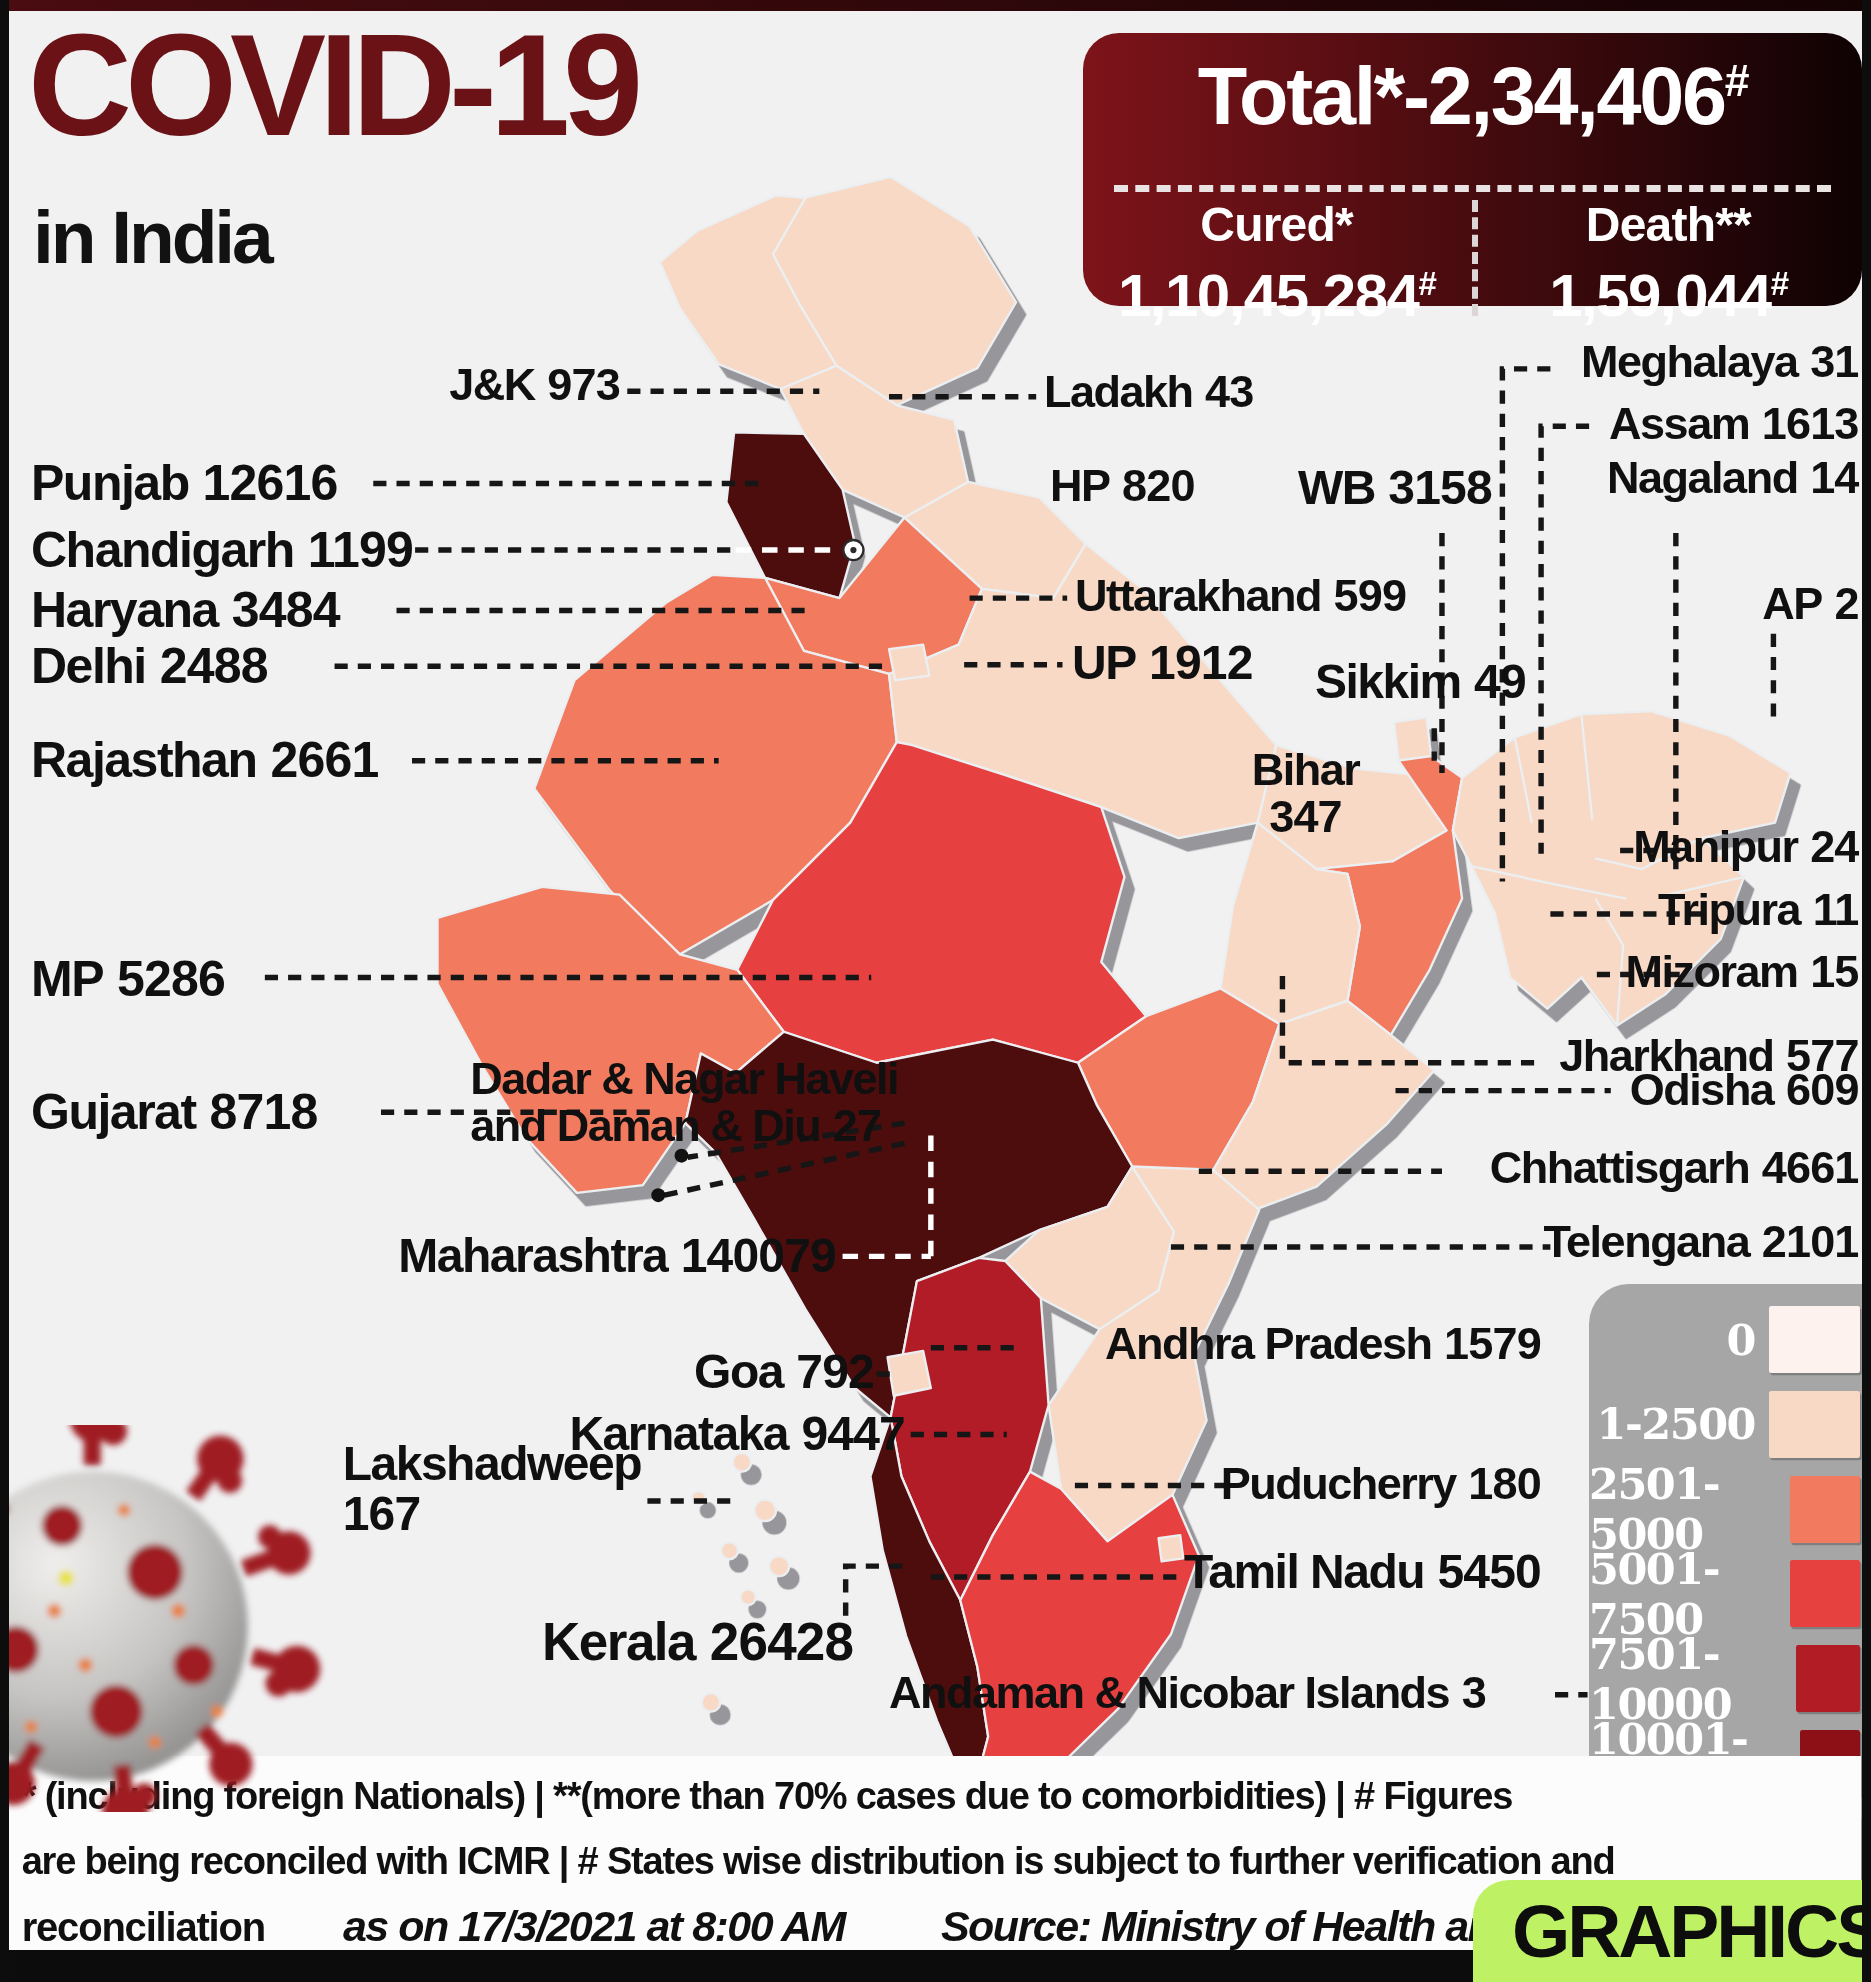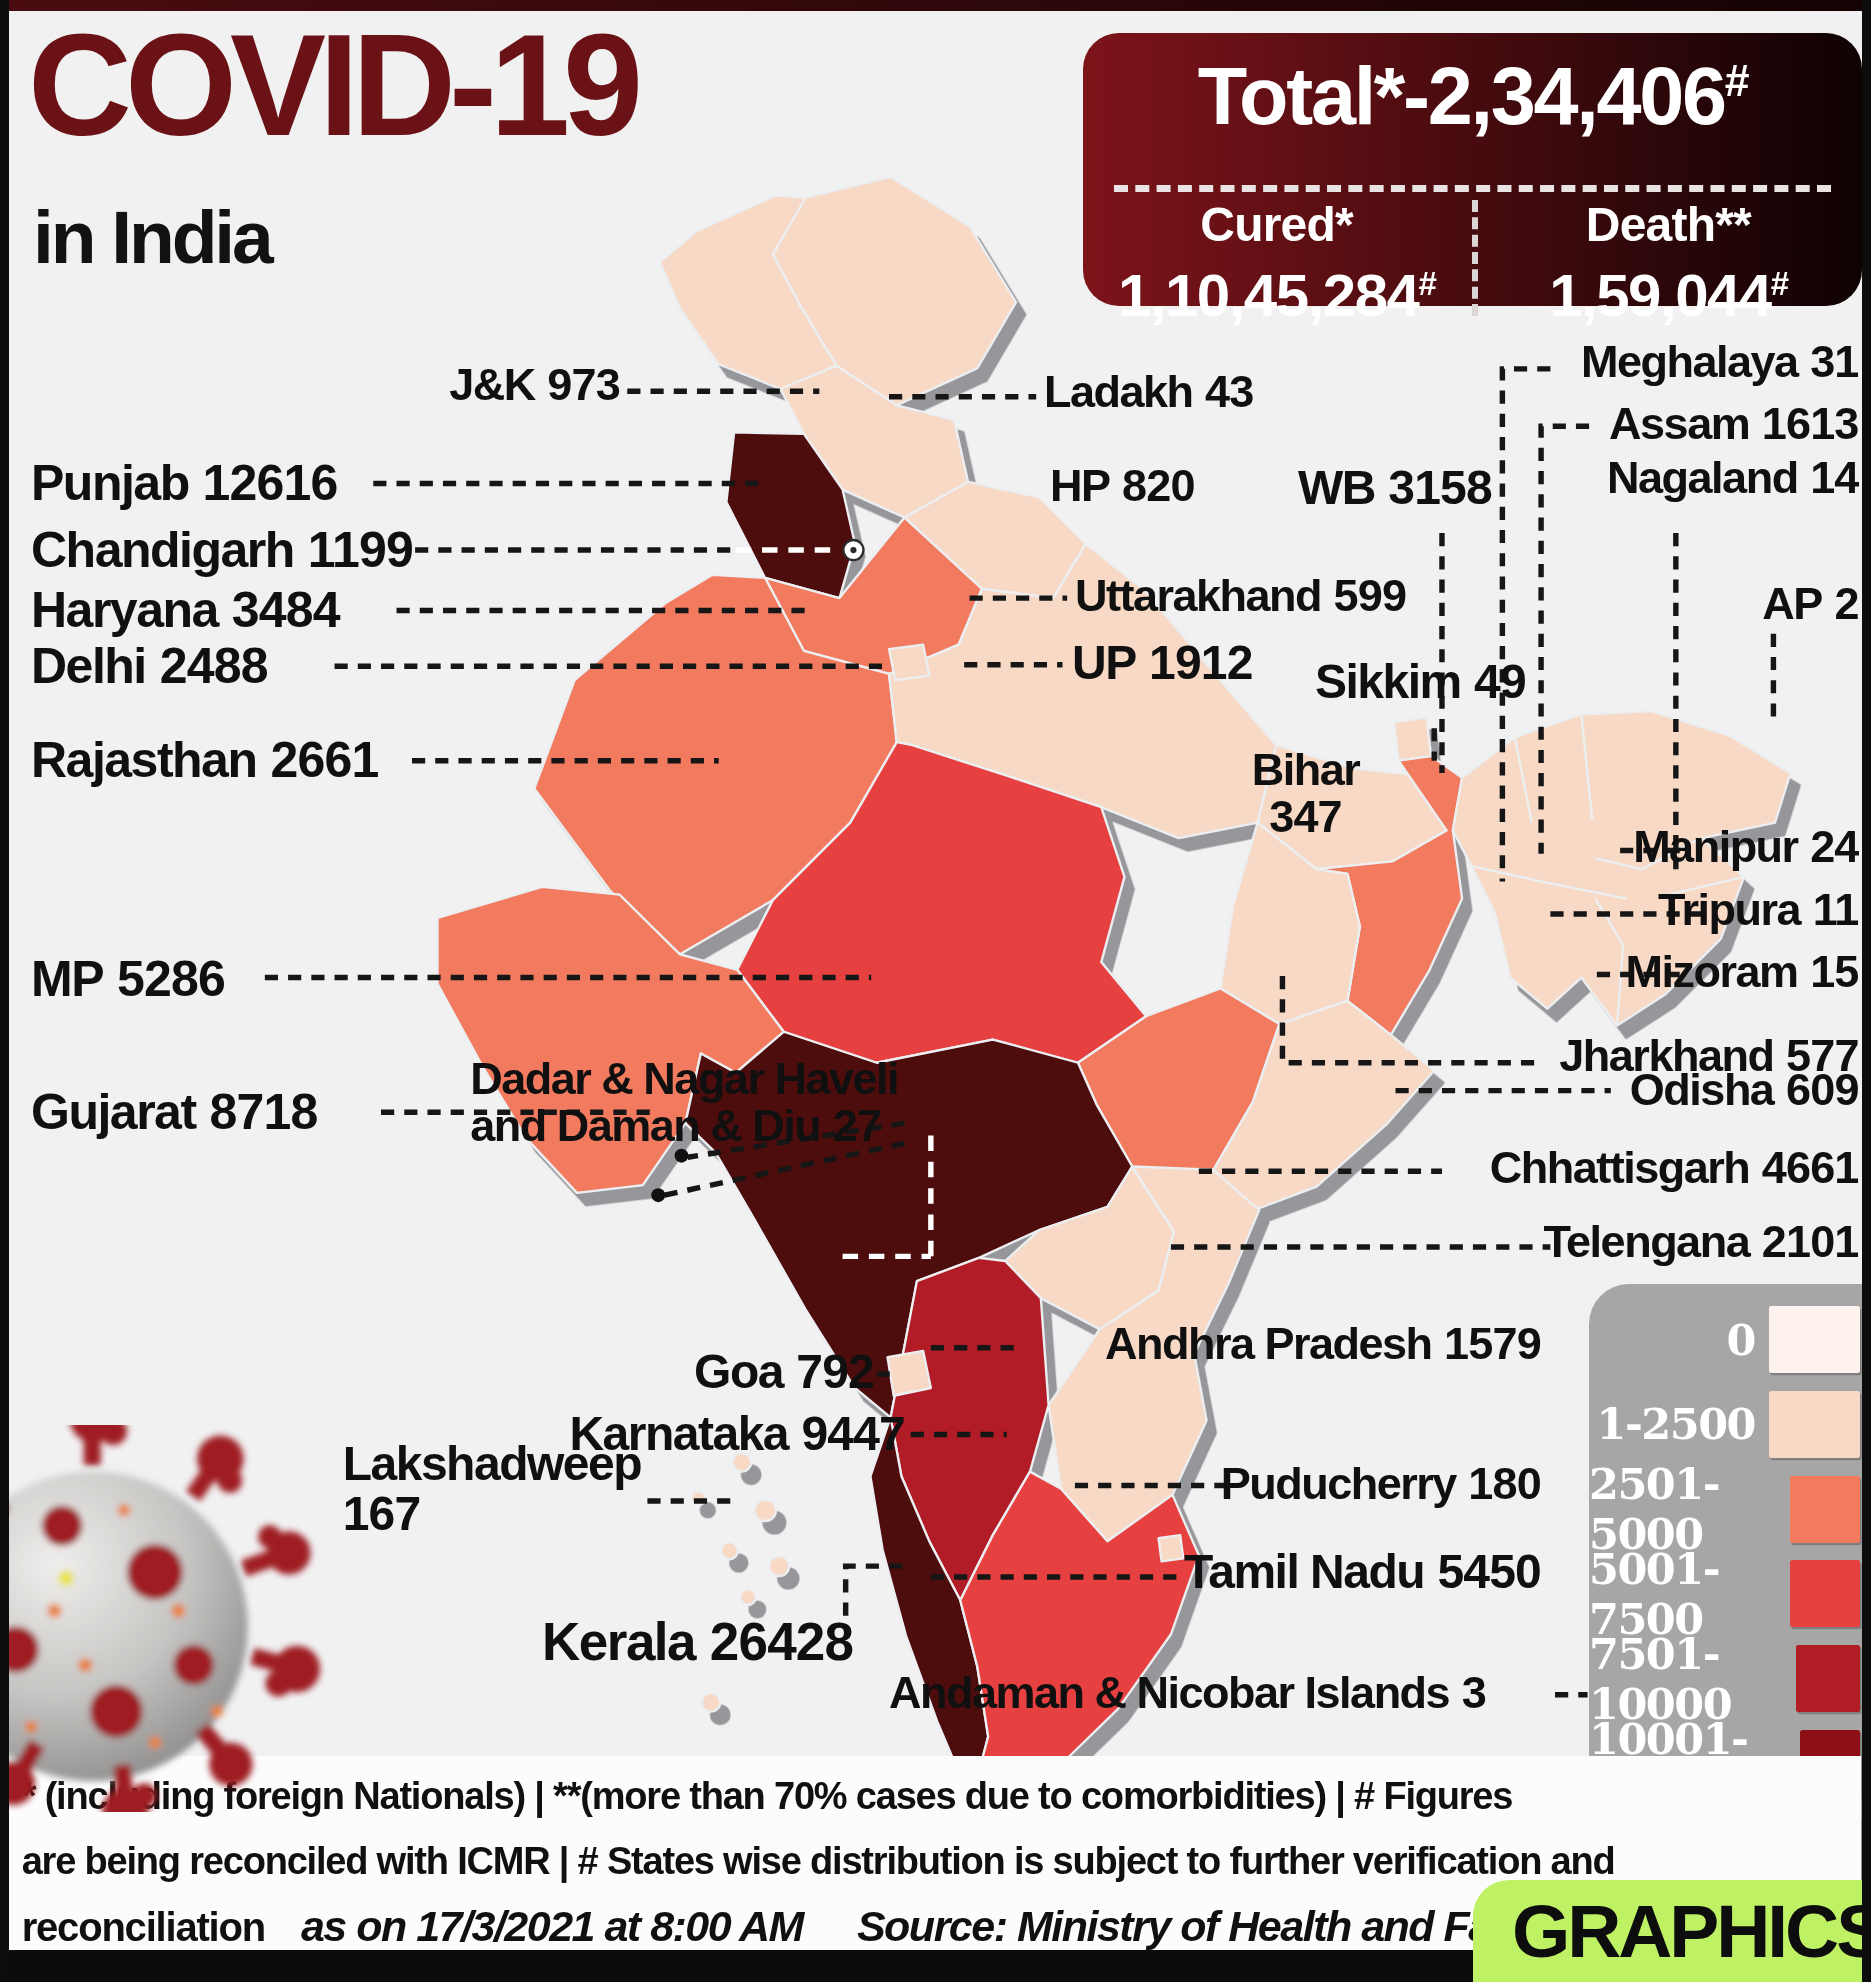--- a/index.html
+++ b/index.html
@@ -50,21 +50,21 @@
   .legend .tag{font-family:"DejaVu Serif",serif;font-weight:700;font-size:43px;color:#fff;
                letter-spacing:-1.5px;}
   .legend .sw{width:91px;height:67px;margin-right:11px;border-radius:2.3px;
               box-shadow:1.5px 2.3px 0 rgba(80,80,80,.45);}
 
   
   .footer{position:absolute;left:9.3px;top:1756px;width:1852px;height:226px;background:#fcfcfd;z-index:2;}
   .fline{position:absolute;left:12.4px;white-space:nowrap;color:#101010;font-size:38px;
          font-weight:600;letter-spacing:-1.2px;}
   .f1{top:18.6px;} .f2{top:84px;} .f3{top:146px;font-size:40px;}
-  .fem{font-style:italic;font-weight:800;font-size:43px;letter-spacing:-1.5px;}
+  .fem{font-style:italic;font-weight:800;font-size:43px;letter-spacing:-1.5px;margin-left:42px;}
   .gap1{display:inline-block;width:36px;} .gap2{display:inline-block;width:54px;}
 
   
   .credit{position:absolute;left:1473px;top:1880px;width:389px;height:102px;background:#bef264;
           border-radius:36px 0 0 0;z-index:7;display:flex;align-items:center;gap:11px;
           padding-left:28px;box-sizing:border-box;}
   .credit .graphics{font-size:75px;font-weight:700;letter-spacing:-3.1px;color:#0d0d0d;}
 
   .virus{position:absolute;z-index:3;}
 </style>
@@ -304,20 +304,21 @@
   <div class="lbl s64" style="left:31px;top:953px;"><span class="n">MP</span> <span class="v">5286</span></div>
   <div class="lbl s58" style="right:12.4px;top:1033px;"><span class="n">Jharkhand</span> <span class="v">577</span></div>
   <div class="lbl s58" style="right:12.4px;top:1067px;"><span class="n">Odisha</span> <span class="v">609</span></div>
   <div class="lbl s64" style="left:31px;top:1086px;"><span class="n">Gujarat</span> <span class="v">8718</span></div>
   <div class="lbl s58 rgt" style="right:973px;top:1056px;">
     <div class="n">Dadar &amp; Nagar Haveli</div>
     <div><span class="n">and Daman &amp; Diu</span> <span class="v">27</span></div>
   </div>
   <div class="lbl s58" style="right:12.4px;top:1145px;"><span class="n">Chhattisgarh</span> <span class="v">4661</span></div>
   <div class="lbl s58" style="right:12.4px;top:1219px;"><span class="n">Telengana</span> <span class="v">2101</span></div>
+  <div class="lbl s62" style="right:1035px;top:1231px;"><span class="n">Maharashtra</span> <span class="v">140079</span></div>
   <div class="lbl s58" style="right:330px;top:1321px;"><span class="n">Andhra Pradesh</span> <span class="v">1579</span></div>
   <div class="lbl s62" style="right:997px;top:1347px;"><span class="n">Goa</span> <span class="v">792</span></div>
   <div class="lbl s62" style="right:966px;top:1409px;"><span class="n">Karnataka</span> <span class="v">9447</span></div>
   <div class="lbl s62 rgt" style="right:1230px;top:1439px;">
     <div class="n">Lakshadweep</div>
     <div class="v" style="margin-right:85px;">167</div>
   </div>
   <div class="lbl s58" style="right:330px;top:1461px;"><span class="n">Puducherry</span> <span class="v">180</span></div>
   <div class="lbl s62" style="right:330px;top:1547px;"><span class="n">Tamil Nadu</span> <span class="v">5450</span></div>
   <div class="lbl s68" style="left:542px;top:1614px;"><span class="n">Kerala</span> <span class="v">26428</span></div>

